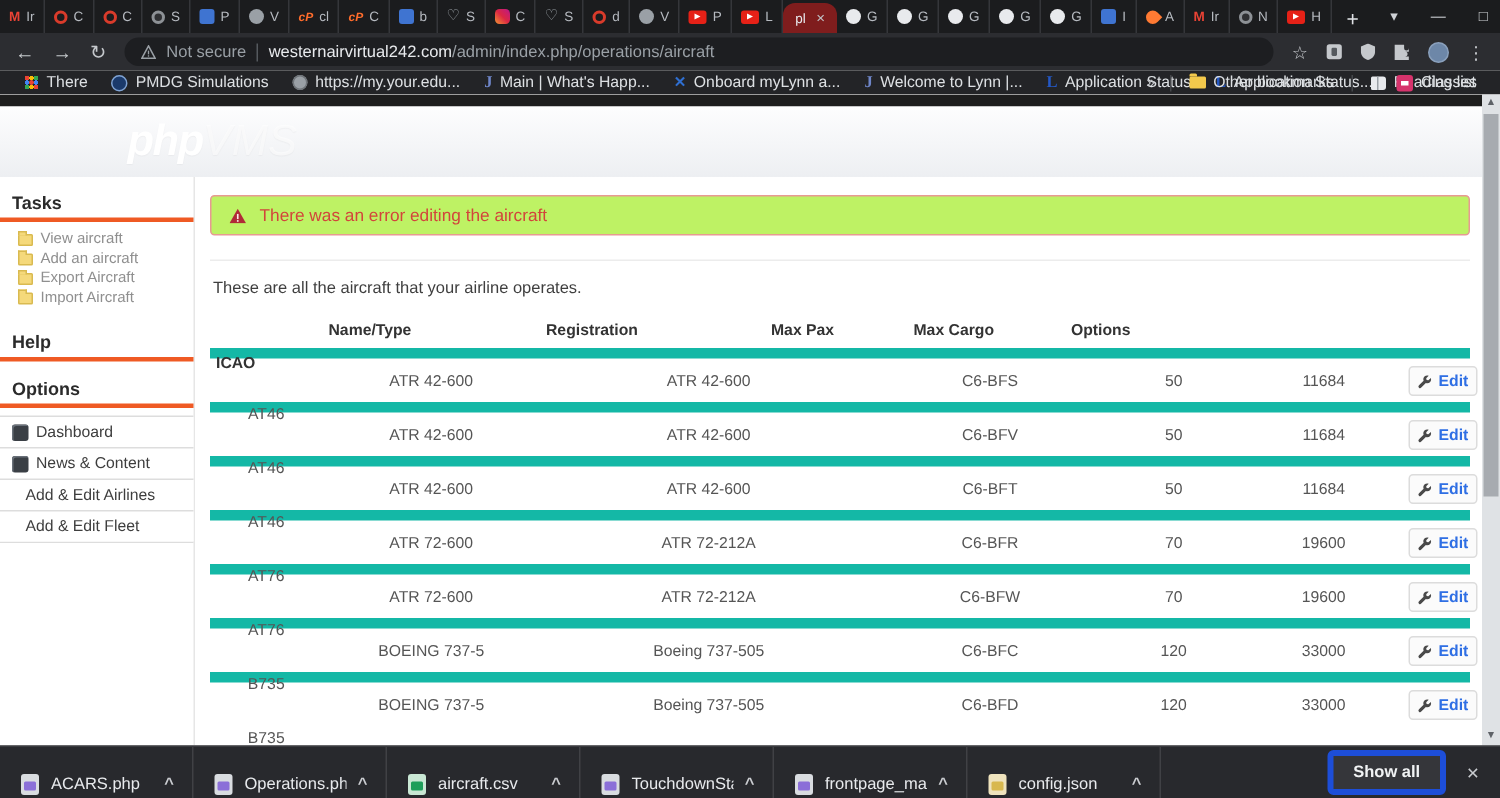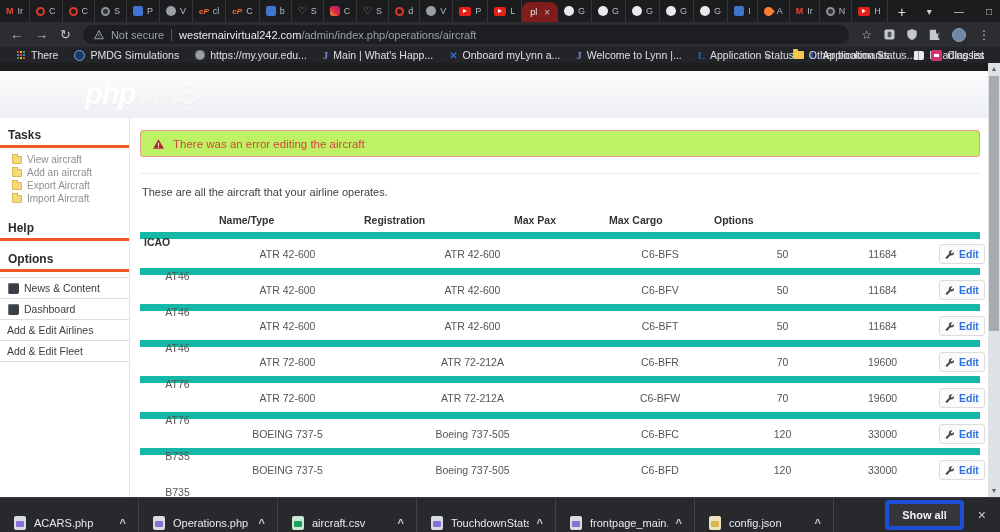--- a/index.html
+++ b/index.html
@@ -76,21 +76,21 @@
   #content { display:flex; height:379px; }
   #sidebar { width:130px; flex:0 0 auto; border-right:1px solid #e6e6e6; padding-top:4px; background:#fff; }
   .side-h { font-size:12px; font-weight:bold; color:#2b2b2b; padding:6px 8px 3px 8px; }
   .side-rule { height:3px; background:#ef5a24; margin-bottom:5px; }
   .task-item { display:flex; align-items:center; gap:5px; padding:1px 0 1px 12px; font-size:10px; color:#8f8f8f; }
   .folder-ic { width:10px; height:8px; background:#f5d97b; border:1px solid #d9ba50; border-radius:1px; position:relative; flex:0 0 auto; }
   .folder-ic::before { content:""; position:absolute; top:-3px; left:-1px; width:4px; height:2px; background:#f5d97b; border:1px solid #d9ba50; border-bottom:none; }
   .help-text { font-size:10px; color:#7b7b7b; padding:6px 10px 8px 10px; line-height:1.5; }
   .menu { border-bottom:1px solid #ddd; }
   .menu-item { border-top:1px solid #ddd; padding:4px 6px 4px 8px; font-size:10.5px; color:#3e3e3e; display:flex; align-items:center; gap:5px; background:#fff; cursor:pointer; }
-  .menu-item.sub { padding-left:7px; }
+  .menu-item.sub { padding-left:17px; }
   .menu-ic { width:11px; height:11px; border-radius:2px; background:#3a3f45; box-shadow:inset 1px 1px 0 #697079; flex:0 0 auto; }
 
   #main { flex:1; padding:8px 20px 0 10px; position:relative; }
   .alert { display:flex; align-items:center; gap:9px; background:#bef264; border:1px solid #e79a92; border-radius:3px; height:27px; padding:0 12px; color:#d2453b; font-size:11.5px; margin:4px 0 16px 0; width:840px; }
   .page-title { color:#3e68df; font-size:15px; margin:12px 0 0 2px; font-weight:normal; }
   .main-hr { border:none; border-top:1px solid #ececec; margin:11px 0 0 0; width:840px; }
   .subtitle { font-size:11px; color:#3f3f3f; margin:12px 0 10px 2px; }
 
   .tbl { width:840px; font-size:10.5px; }
   .trow { display:flex; align-items:center; height:36px; border-top:7px solid #14b8a6; }
@@ -101,21 +101,21 @@
   .edit-btn { display:inline-flex; align-items:flex-end; gap:4px; background:#fbfbfb; border:1px solid #dcdcdc; border-radius:3px; padding:3px 5px; font-size:10.5px; color:#2f6fe4; font-weight:bold; cursor:pointer; }
 
   #vscroll { position:absolute; right:0; top:63px; width:12px; height:434px; background:#dfe2e5; }
   #vscroll .s-arrow { position:absolute; left:0; width:12px; height:12px; color:#5f6368; font-size:7px; text-align:center; line-height:12px; }
   #vscroll .s-up { top:0; }
   #vscroll .s-down { bottom:0; }
   #vscroll .s-thumb { position:absolute; left:1px; top:13px; width:10px; height:255px; background:#a7abb0; }
 
   
   #downloads { position:absolute; bottom:0; left:0; width:1000px; height:35px; background:#28292d; border-top:1px solid #3a3b3f; display:flex; align-items:center; }
-  .dl { display:flex; align-items:center; gap:8px; height:35px; width:139px; padding:16px 8px 0 14px; border-right:1px solid #404145; flex:0 0 auto; cursor:pointer; }
+  .dl { display:flex; align-items:center; gap:8px; height:35px; width:129px; padding:16px 8px 0 14px; border-right:1px solid #404145; flex:0 0 auto; cursor:pointer; }
   .dl-ic { width:12px; height:14px; border-radius:2px; position:relative; flex:0 0 auto; background:#d9dce0; }
   .dl-ic::after { content:""; position:absolute; left:2px; top:5px; width:8px; height:6px; border-radius:1px; }
   .dl-ic.t-php::after { background:#8b6fd8; }
   .dl-ic.t-csv { background:#c9e7d4; } .dl-ic.t-csv::after { background:#1e9e5a; }
   .dl-ic.t-json { background:#efe3bd; } .dl-ic.t-json::after { background:#d8b84e; }
   .dl-name { font-size:11px; color:#e8eaed; flex:1; white-space:nowrap; overflow:hidden; }
   .dl-caret { color:#caccd0; font-size:11px; font-weight:bold; padding-right:4px; }
   .show-all { margin-left:auto; background:#35363a; border:4px solid #1d4ed8; color:#f1f3f4; font-size:11px; font-weight:bold; padding:5px 13px; border-radius:4px; cursor:pointer; }
   .dl-close { color:#c8cbcf; font-size:14px; padding:0 14px 0 14px; cursor:pointer; }
 
@@ -361,25 +361,25 @@
             <span>Import Aircraft</span>
           </div>
         </div>
       <div class="side-h" style="margin-top:10px;">Help</div>
       <div class="side-rule"></div>
       <div class="side-h">Options</div>
       <div class="side-rule"></div>
       <div class="menu" id="menu-container">
           <div class="menu-item">
             <span class="menu-ic"></span>
-            <span>News &amp; Content</span>
+            <span>Dashboard</span>
           </div>
           <div class="menu-item">
             <span class="menu-ic"></span>
-            <span>Dashboard</span>
+            <span>News &amp; Content</span>
           </div>
           <div class="menu-item sub">
             <span>Add &amp; Edit Airlines</span>
           </div>
           <div class="menu-item sub">
             <span>Add &amp; Edit Fleet</span>
           </div>
         </div>
     </div>
     <div id="main">

